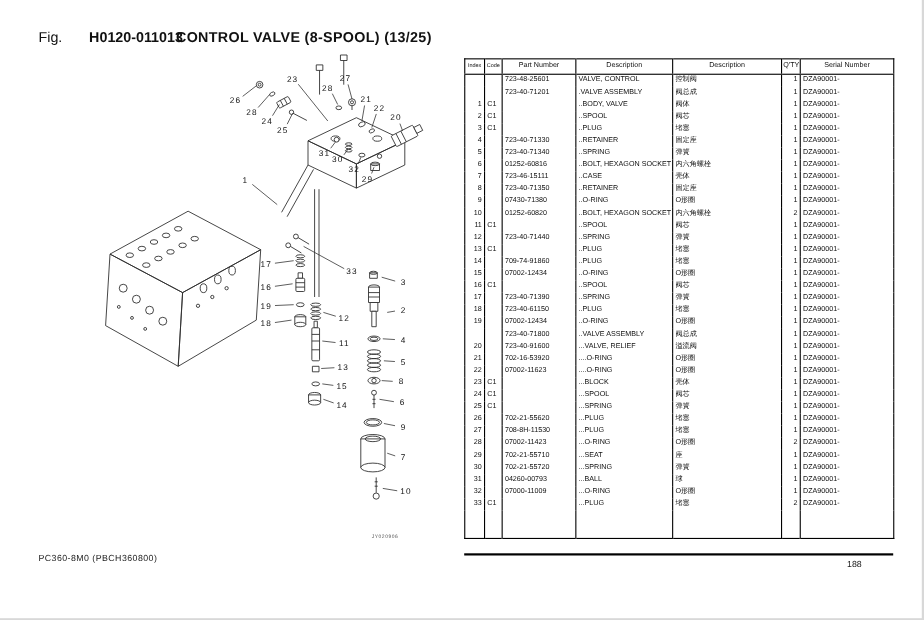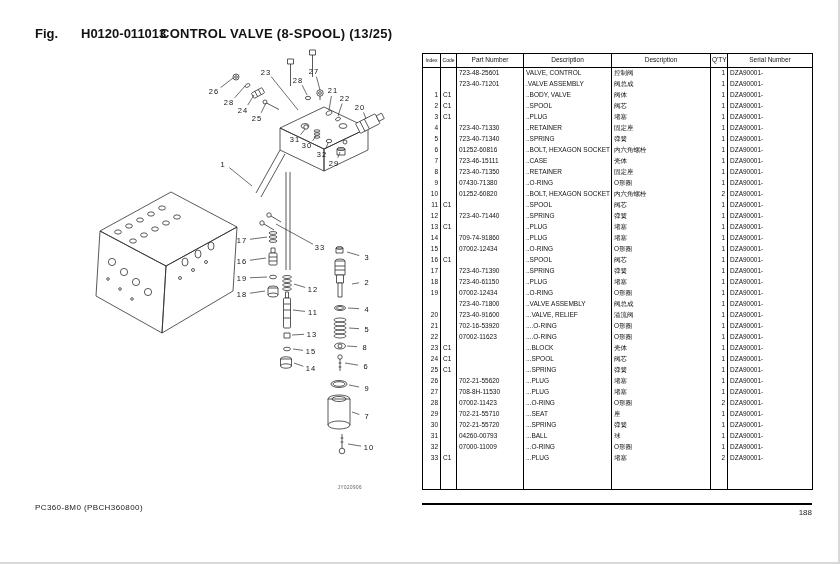--- a/index.html
+++ b/index.html
@@ -1,20 +1,20 @@
 <!DOCTYPE html>
 <html><head>
 <meta charset="utf-8">
 <style>
   html,body{margin:0;padding:0;background:#fff;}
   .page{position:relative;width:840px;height:564px;background:#fff;overflow:hidden;
         font-family:"Liberation Sans",sans-serif;color:#111;
         border-right:2px solid #d8d8d8;border-bottom:2px solid #d8d8d8;box-sizing:border-box;}
   
-  .fig-label{position:absolute;left:35px;top:26px;font-size:13px;font-weight:bold;}
+  .fig-label{position:absolute;left:35px;top:26px;font-size:13px;font-weight:normal;}
   .fig-number{position:absolute;left:68px;top:26px;font-size:13px;font-weight:bold;margin-left:13px;}
   .title-en{position:absolute;left:160px;top:26px;font-size:13px;font-weight:bold;letter-spacing:.3px;}
   .title-cn{position:absolute;left:148px;top:42px;font-size:12px;font-weight:bold;}
   
   svg.diagram{position:absolute;left:0;top:0;}
   svg.diagram *{vector-effect:non-scaling-stroke;}
   .ln{stroke:#2e2e2e;stroke-width:.8;fill:none;}
   .lnf{stroke:#2e2e2e;stroke-width:.8;fill:#fff;}
   .callout{font-family:"Liberation Sans",sans-serif;font-size:7.5px;letter-spacing:1px;fill:#111;}
   .leader{stroke:#2e2e2e;stroke-width:.7;}
@@ -28,21 +28,21 @@
   table.parts td{padding:0 2px;height:11px;overflow:hidden;white-space:nowrap;}
   table.parts th.c0,table.parts th.c1{font-size:5px;}
   .c1,.c2,.c3,.c4,.c5,.c6{border-left:1px solid #000;}
   td.c0{text-align:right;}
   td.c1{text-align:left;}
   td.c5{text-align:right;}
   tr.filler td{height:auto;}
   
   .footer-model{position:absolute;left:35px;top:503px;font-size:8px;letter-spacing:.4px;color:#222;}
   .footer-rule{position:absolute;left:422px;top:503px;width:390px;height:2px;background:#000;}
-  .footer-page{position:absolute;left:770px;top:508px;width:42px;text-align:right;font-size:8px;color:#222;}
+  .footer-page{position:absolute;left:770px;top:508px;width:42px;text-align:left;font-size:8px;color:#222;}
 </style>
 </head>
 <body>
 
 <div class="page">
 
   <span class="fig-label">Fig.</span>
   <span class="fig-number">H0120-011013</span>
   <span class="title-en">CONTROL VALVE  (8-SPOOL) (13/25)</span>
 

